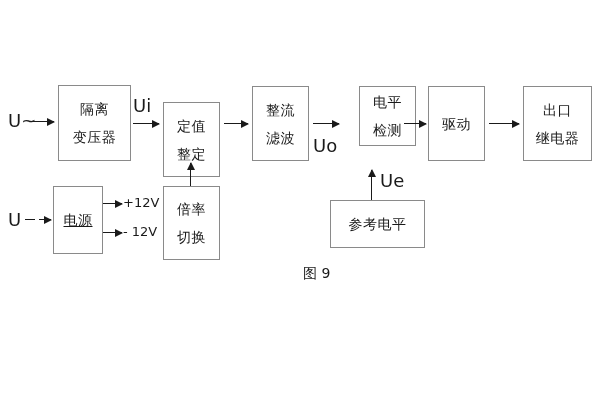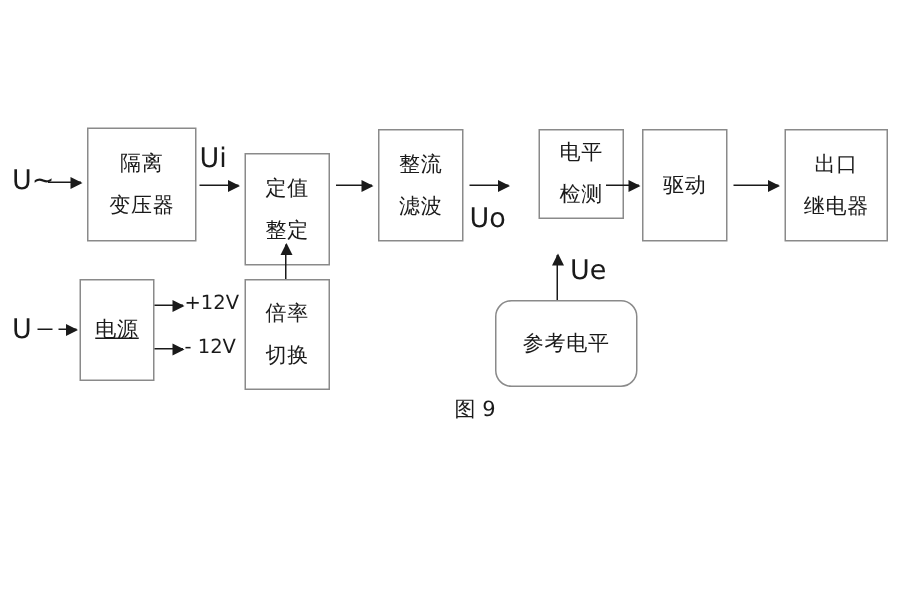--- a/index.html
+++ b/index.html
@@ -159,19 +159,19 @@
   <div class="box" style="left:163px; top:186px; width:57px; height:74px;">
     <div class="line">倍率</div>
     <div class="line">切换</div>
   </div>
 
   <div class="arrow-v" style="left:190px; top:163px; height:23px;"></div>
 
   <div class="arrow-v" style="left:371px; top:170px; height:30px;"></div>
   <div class="label" style="left:380px; top:172px;">Ue</div>
 
-  <div class="box single" style="left:330px; top:200px; width:95px; height:58px;border-radius:11px;">
+  <div class="box single" style="left:330px; top:200px; width:95px; height:48px;">
     <div class="line">参考电平</div>
   </div>
 
   <div class="caption" style="left:303px; top:266px;">图 9</div>
 
 </div>
 
 </body></html>

